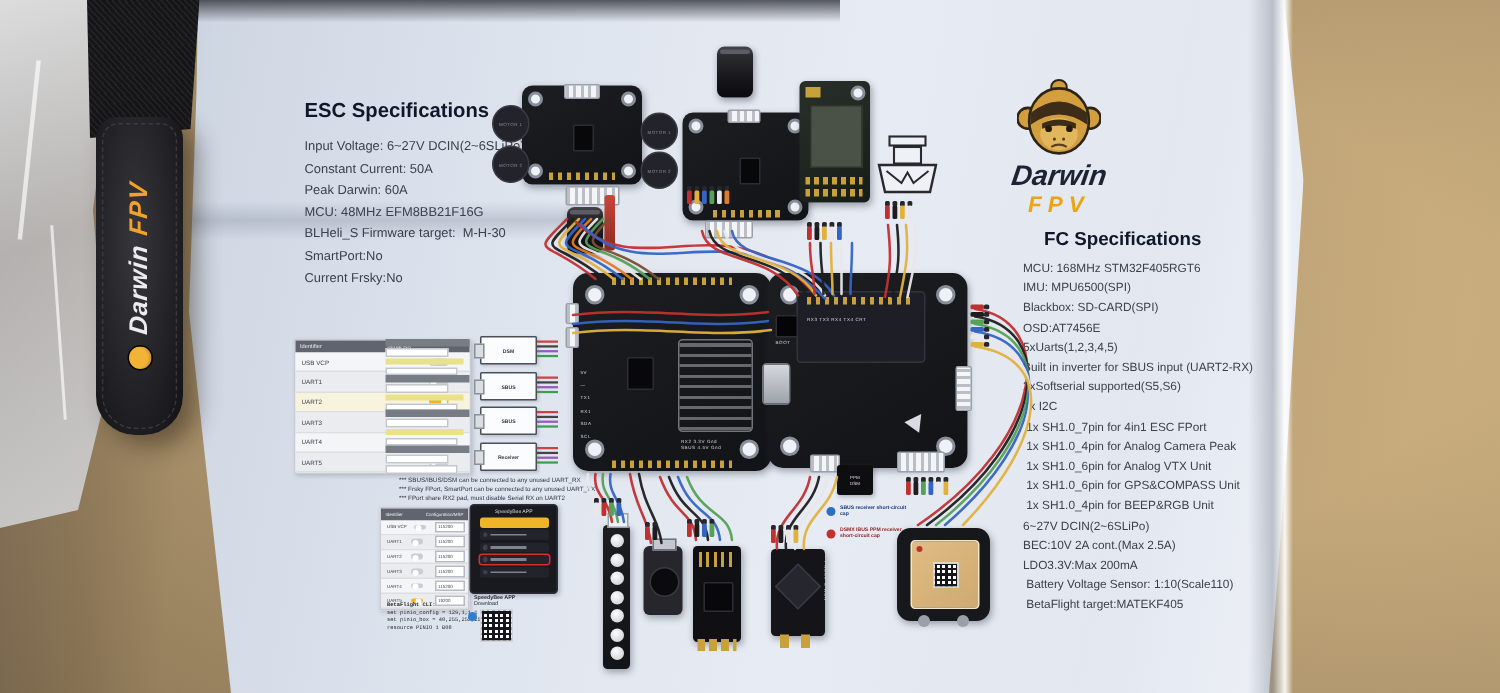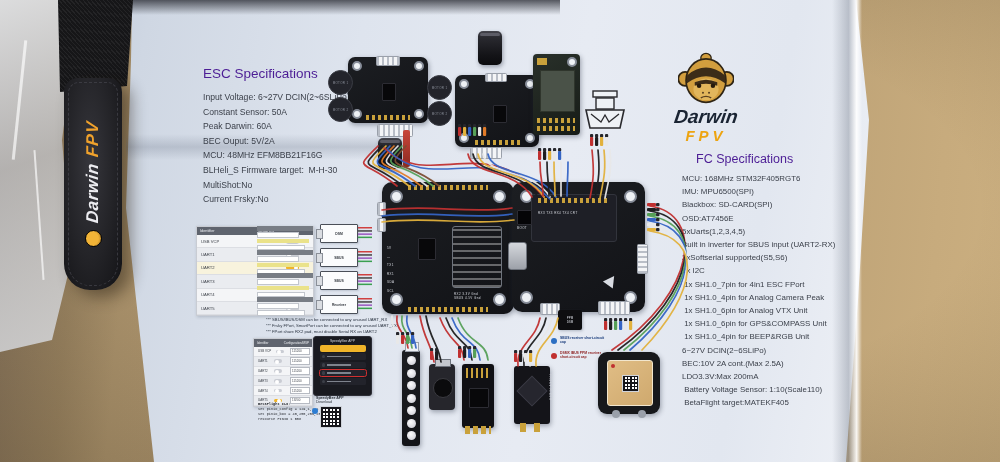--- a/index.html
+++ b/index.html
@@ -23,21 +23,21 @@
   .leather{left:64px;top:78px;width:58px;height:212px;border-radius:14px 14px 26px 26px;
            background:radial-gradient(ellipse at 45% 40%,#36363c 0%,#232327 55%,#121215 100%);
            box-shadow:9px 7px 16px rgba(30,22,10,.45);}
   .leather:after{content:"";position:absolute;inset:4px;border:1px dashed #45454d;border-radius:11px 11px 22px 22px;opacity:.7;}
   .strap-logo{position:absolute;left:-66px;top:96px;width:190px;height:20px;transform:rotate(-90deg);
               display:flex;align-items:center;justify-content:center;gap:7px;}
   .strap-darwin{font-size:17px;font-weight:900;font-style:italic;color:#ececf0;letter-spacing:.5px;transform:skewX(-6deg);}
   .strap-fpv{font-size:17px;font-weight:900;font-style:italic;color:#f0a22c;letter-spacing:1px;transform:skewX(-6deg);}
   .strap-monkey{width:15px;height:15px;border-radius:50%;background:radial-gradient(circle at 50% 38%,#f2b437 55%,#9a6a1e);border:1px solid #060606;}
   
-  .spec-title{font-weight:400;color:#4c1d95;}
+  .spec-title{font-weight:700;color:#0f172a;}
   .spec-line{color:#3c414b;white-space:pre;}
   .esc-specs{left:203px;top:66px;width:175px;}
   .esc-specs .spec-title{font-size:13.5px;margin-bottom:9px;}
   .esc-specs .spec-line{font-size:8.6px;line-height:14.6px;}
   .fc-specs{left:682px;top:152px;width:165px;}
   .fc-specs .spec-title{font-size:12.5px;text-align:left;padding-left:14px;margin-bottom:6px;}
   .fc-specs .spec-line{font-size:7.9px;line-height:13.2px;}
   
   .logo{left:664px;top:52px;width:84px;text-align:center;}
   .logo-darwin{font-size:19px;font-weight:900;font-style:italic;color:#1a2433;letter-spacing:0;transform:skewX(-8deg);margin-top:-2px;}
@@ -116,26 +116,25 @@
   <div class="strap-logo">
     <span class="strap-monkey"></span>
     <span class="strap-darwin">Darwin</span>
     <span class="strap-fpv">FPV</span>
   </div>
 </div>
 
 <div class="a esc-specs">
   <div class="spec-title">ESC Specifications</div>
   <div class="spec-line">Input Voltage: 6~27V DCIN(2~6SLiPo)</div>
-  <div class="spec-line">Constant Sensor: 50A</div>
+  <div class="spec-line">Constant Current: 50A</div>
   <div class="spec-line">Peak Darwin: 60A</div>
-  <div class="spec-line">BEC Ouput: 5V/2A</div>
   <div class="spec-line">MCU: 48MHz EFM8BB21F16G</div>
   <div class="spec-line">BLHeli_S Firmware target:  M-H-30</div>
-  <div class="spec-line">MultiShot:No</div>
+  <div class="spec-line">SmartPort:No</div>
   <div class="spec-line">Current Frsky:No</div>
 </div>
 
 <div class="a fc-specs">
   <div class="spec-title">FC Specifications</div>
   <div class="spec-line">MCU: 168MHz STM32F405RGT6</div>
   <div class="spec-line">IMU: MPU6500(SPI)</div>
   <div class="spec-line">Blackbox: SD-CARD(SPI)</div>
   <div class="spec-line">OSD:AT7456E</div>
   <div class="spec-line">5xUarts(1,2,3,4,5)</div>

